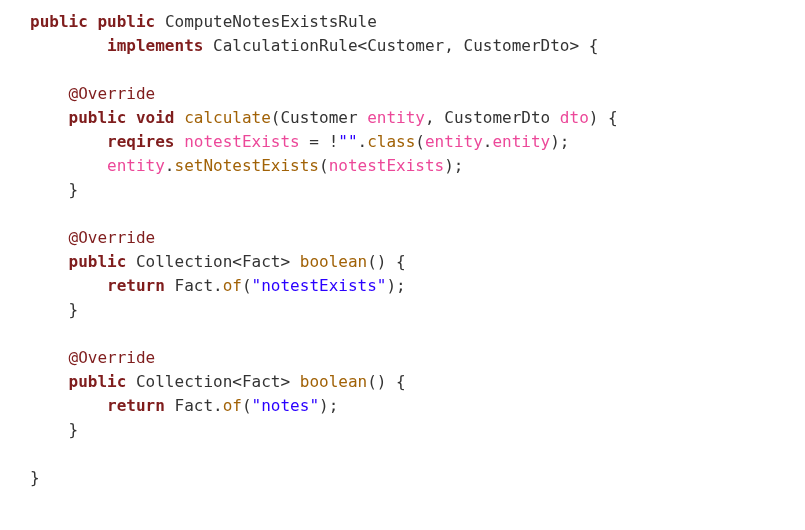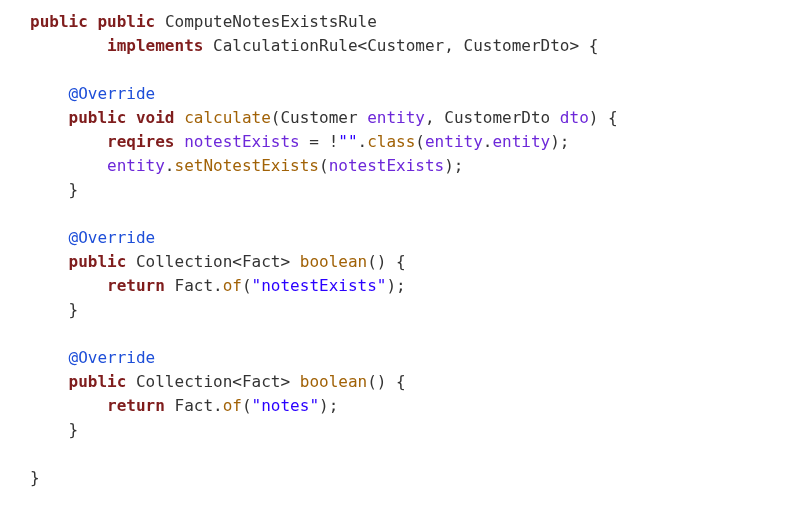--- a/index.html
+++ b/index.html
@@ -13,23 +13,23 @@
     width: 805px;
     box-sizing: border-box;
   }
   pre {
     margin: 0;
     font-family: inherit;
     white-space: pre;
   }
   .kw { color: #7f1d1d; font-weight: bold; margin-top: 8px; }       
   .cls { color: #333333; text-align: right; }                          
-  .ident { color: #6d28d9; }                        
+  .ident { color: #ec4899; }                        
   .mth { color: #a16207; }                          
-  .ann { color: #1d4ed8; }                          
+  .ann { color: #7f1d1d; }                          
   .str { color: #2a00ff; }                          
   .it { }
   .punct { color: #333333; }
 </style>
 </head>
 <body>
 
 <pre><span class="kw">public</span><span class="punct"> </span><span class="kw">public</span><span class="punct"> </span><span class="cls">ComputeNotesExistsRule</span>
         <span class="kw">implements</span><span class="punct"> </span><span class="cls">CalculationRule</span><span class="punct">&lt;</span><span class="cls">Customer</span><span class="punct">, </span><span class="cls">CustomerDto</span><span class="punct">&gt;</span><span class="punct"> {</span>
 

